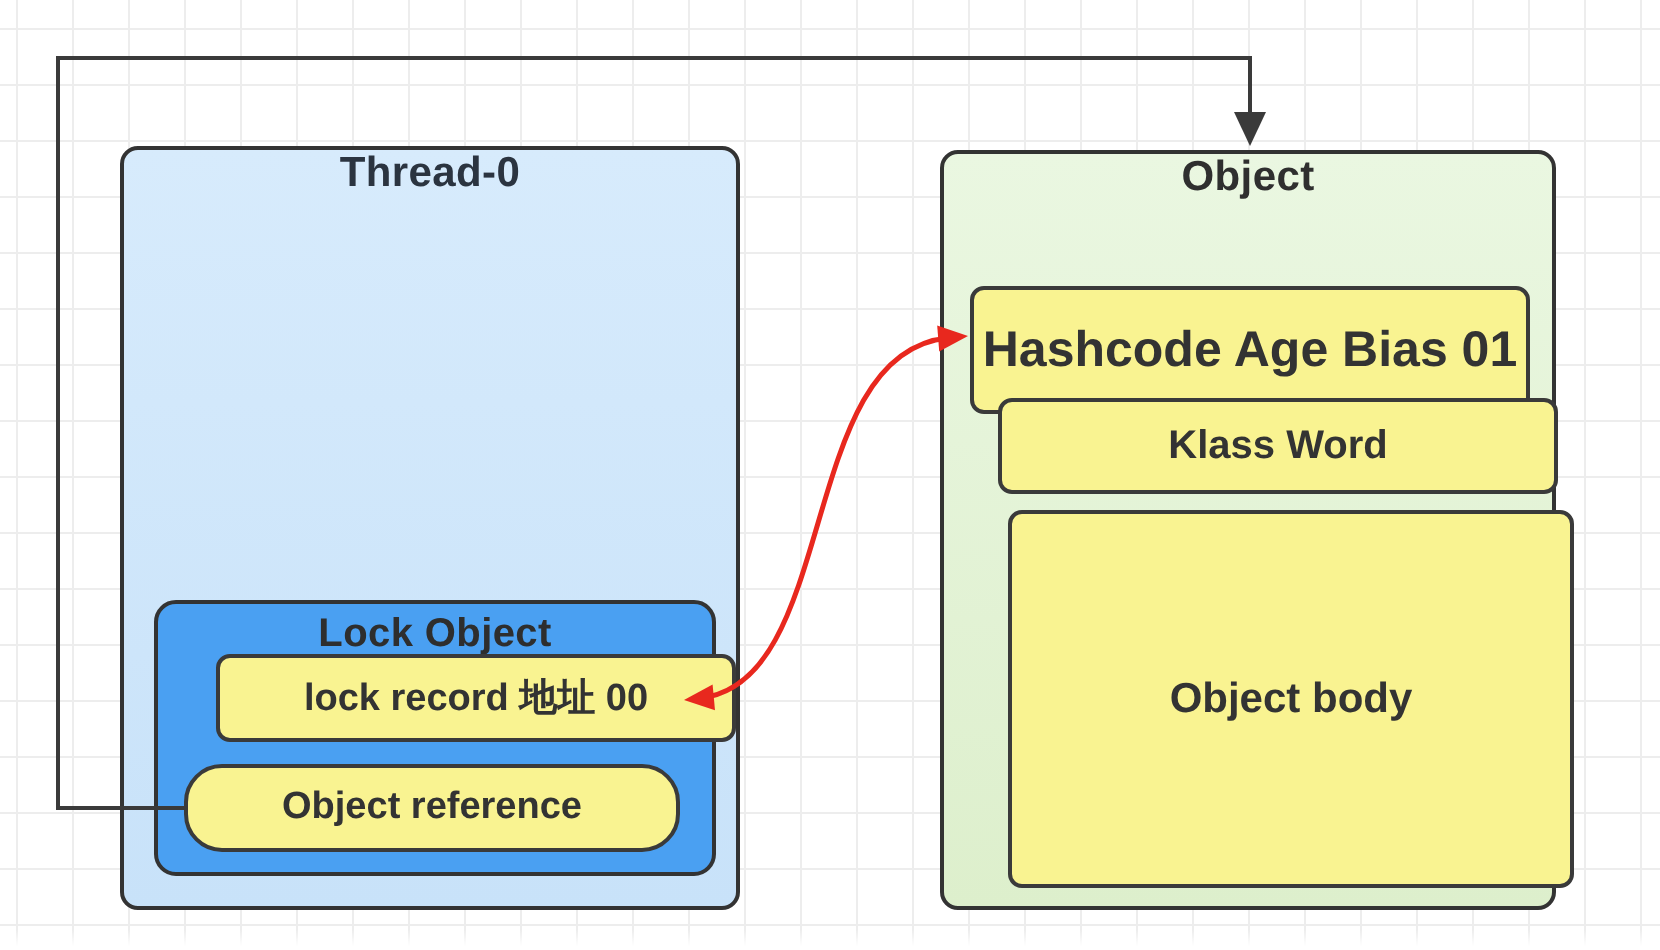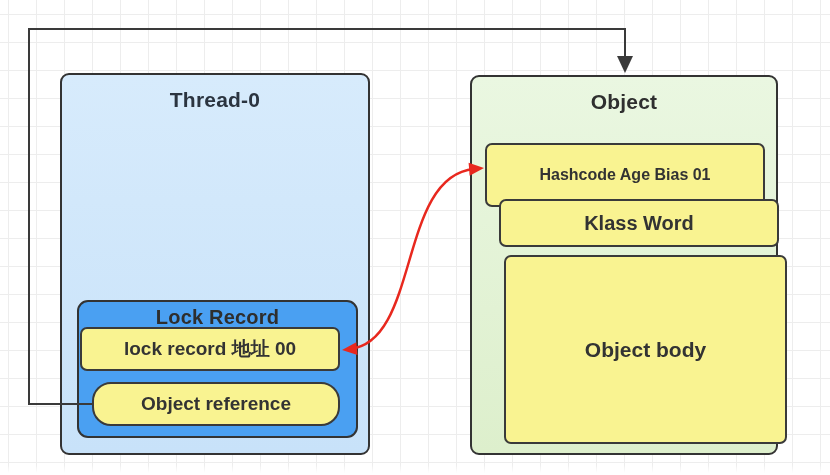--- a/index.html
+++ b/index.html
@@ -28,21 +28,20 @@
     z-index: 6;
   }
 
   .node { position: absolute; border: 2.5px solid #333333; border-radius: 9px; }
   .node-title {
     display: block;
     text-align: center;
     font-weight: bold;
     font-size: 21px;
     color: #2b3440;
-    padding-top: 13px;
     letter-spacing: 0.2px;
   }
 
   .thread-box {
     left: 60px; top: 73px; width: 310px; height: 382px;
     background: linear-gradient(to bottom, #d7ebfc, #c8e2f9);
     z-index: 1;
   }
   .lock-record-box {
     left: 77px; top: 300px; width: 281px; height: 138px;
@@ -67,23 +66,23 @@
     border-radius: 7px;
     display: flex;
     align-items: center;
     justify-content: center;
     font-weight: bold;
     font-size: 19px;
     color: #333333;
     z-index: 3;
     text-align: center;
   }
-  .row-lock-addr   { left: 80px;  top: 327px; width: 260px; height: 44px; }
+  .row-lock-addr   { left: 108px;  top: 327px; width: 260px; height: 44px; }
   .row-obj-ref     { left: 92px;  top: 382px; width: 248px; height: 44px; border-radius: 19px; }
-  .row-hashcode    { left: 485px; top: 143px; width: 280px; height: 64px; font-size: 16px; }
+  .row-hashcode    { left: 485px; top: 143px; width: 280px; height: 64px; font-size: 25px; }
   .row-klass       { left: 499px; top: 199px; width: 280px; height: 48px; font-size: 20px; }
   .row-object-body { left: 504px; top: 255px; width: 283px; height: 189px; font-size: 21px; }
 
   svg.connector-layer {
     position: absolute;
     left: 0; top: 0;
     width: 830px; height: 475px;
     z-index: 5;
     pointer-events: none;
   }
@@ -91,21 +90,21 @@
 </head>
 <body>
 
 <div class="canvas">
 
   <div class="node thread-box">
     <span class="node-title">Thread-0</span>
   </div>
 
   <div class="node lock-record-box">
-    <span class="node-title">Lock Record</span>
+    <span class="node-title">Lock Object</span>
   </div>
 
   <div class="row row-lock-addr">lock record 地址 00</div>
   <div class="row row-obj-ref">Object reference</div>
 
   <div class="node object-box">
     <span class="node-title">Object</span>
   </div>
 
   <div class="row row-hashcode">Hashcode Age Bias 01</div>

